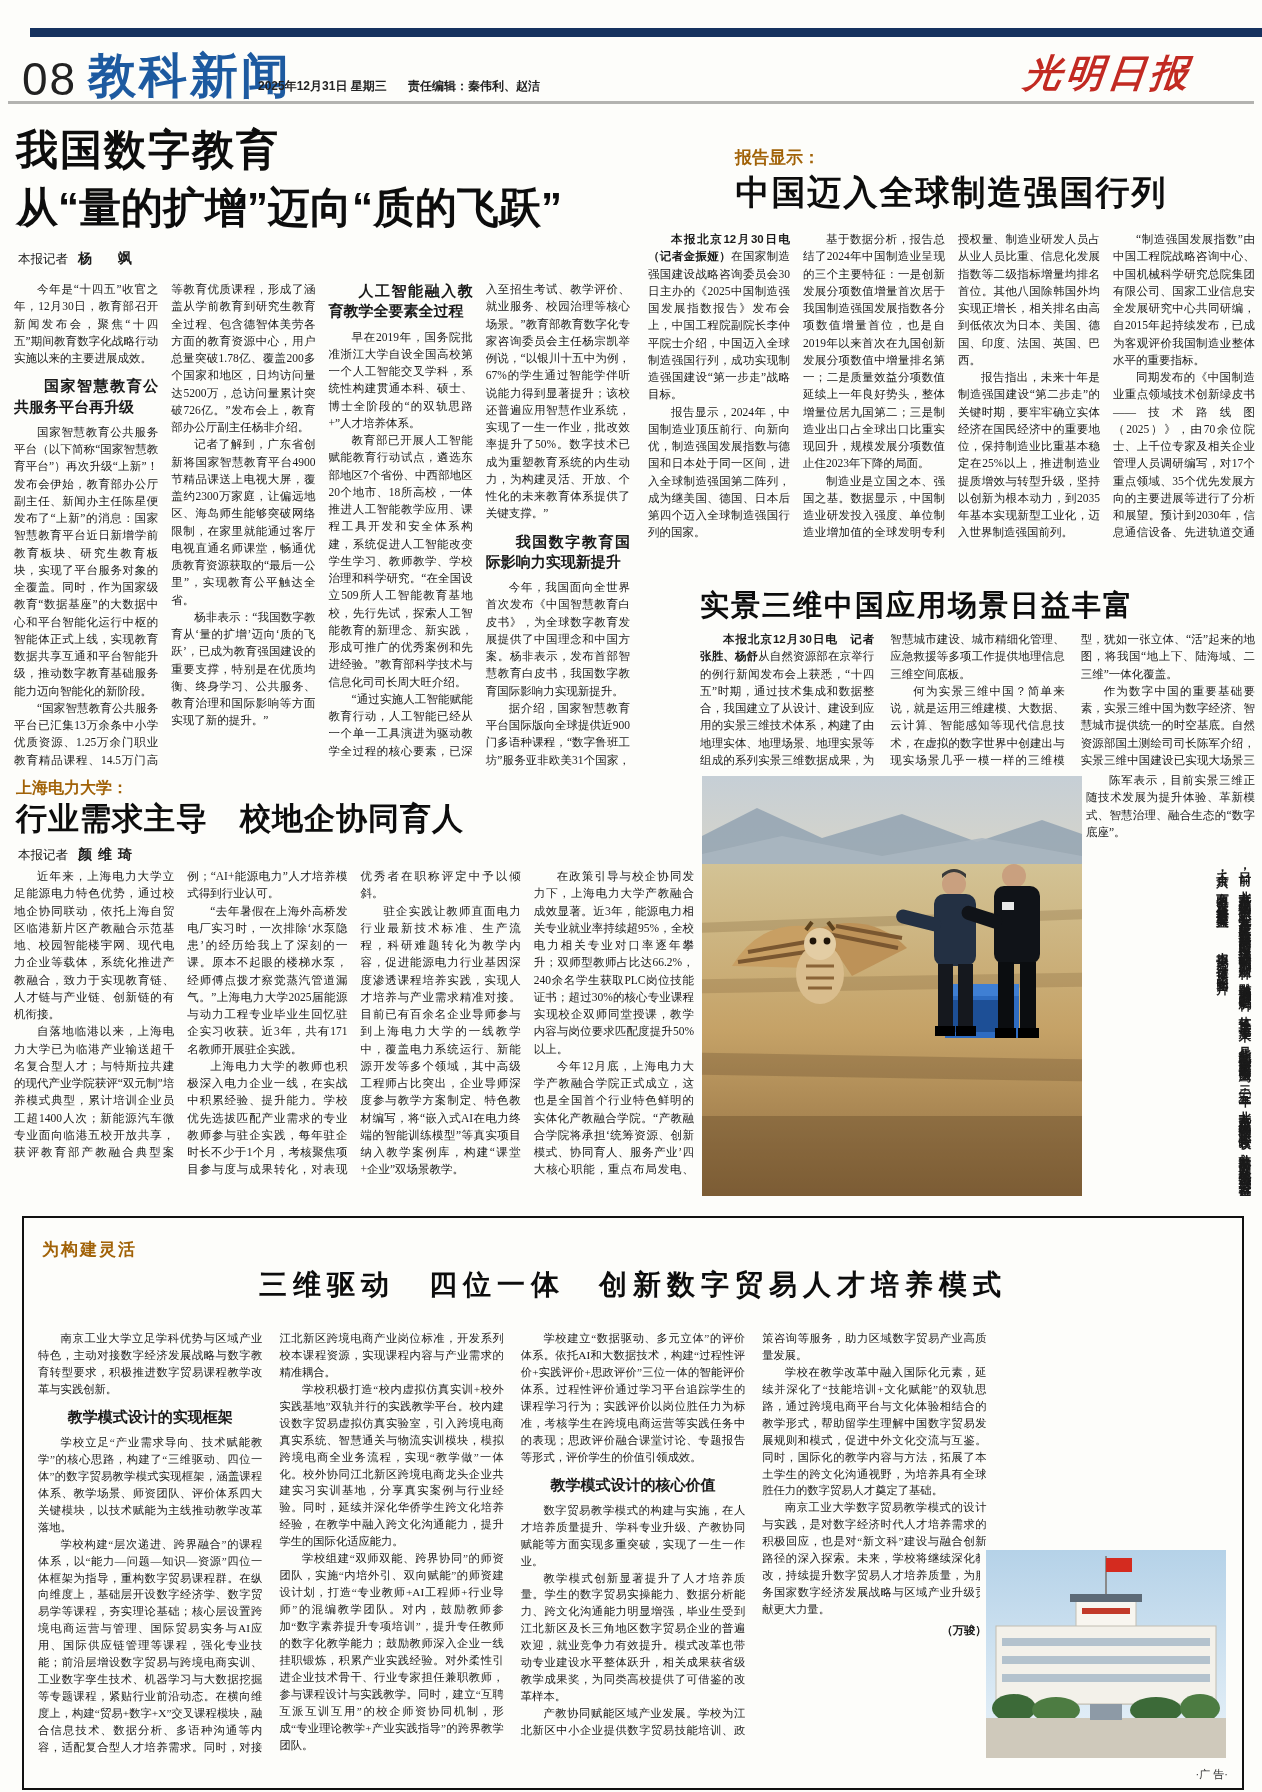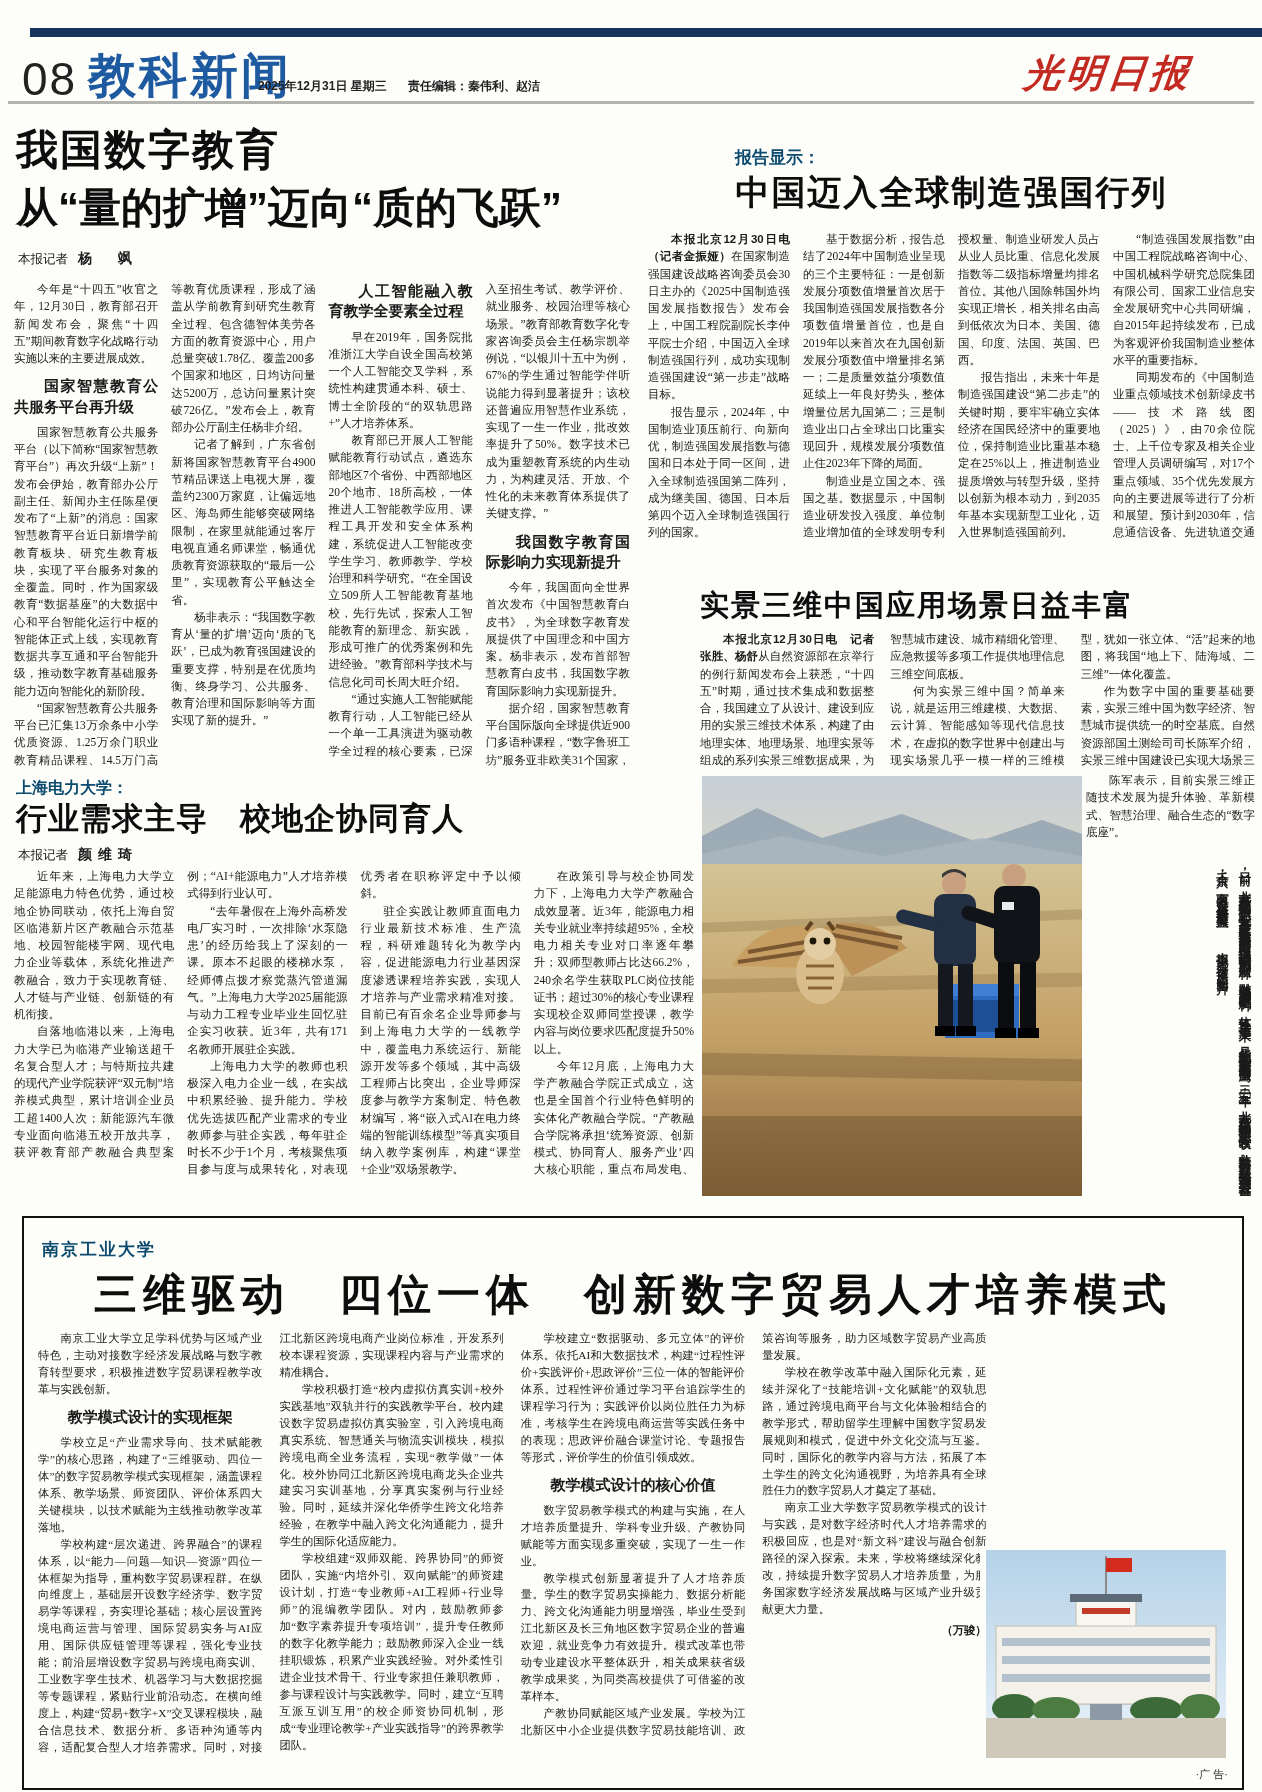--- a/index.html
+++ b/index.html
@@ -22,21 +22,21 @@
   
   .body-cols{column-gap:13px;column-fill:auto;overflow:hidden;
              font-size:11.5px;line-height:1.5;text-align:justify;}
   .para{margin:0;text-indent:2em;}
   .para b{font-family:"Liberation Sans","DejaVu Sans",sans-serif;}
   .subhead{font-family:"Liberation Sans","DejaVu Sans",sans-serif;font-size:15px;font-weight:bold;
            margin:9px 0 7px;text-indent:2em;line-height:1.35;break-inside:avoid;}
   .endline{margin:4px 0 0;text-align:right;font-weight:bold;text-indent:0;}
   .byline{font-size:12.5px;}
   .byline .nm{font-weight:bold;font-size:14px;letter-spacing:6px;margin-left:10px;text-align:center;}
-  .kicker{font-family:"Liberation Sans","DejaVu Sans",sans-serif;font-weight:bold;color:#0c4a6e;}
+  .kicker{font-family:"Liberation Sans","DejaVu Sans",sans-serif;font-weight:bold;color:#a16207;}
   .hl{font-family:"Liberation Sans","DejaVu Sans",sans-serif;font-weight:900;color:#0d0d0d;}
   
   .a1-h1{left:16px;top:122px;font-size:42px;letter-spacing:2px;}
   .a1-h2{left:16px;top:180px;font-size:42px;letter-spacing:0px;}
   .a1-by{left:18px;top:250px;}
   .a1-body{left:14px;top:281px;width:616px;height:489px;column-count:4;}
   
   .a2-kicker{left:735px;top:146px;font-size:17px;}
   .a2-hl{left:648px;top:170px;width:607px;text-align:center;font-size:34px;letter-spacing:2px;}
   .a2-body{left:648px;top:231px;width:607px;height:327px;column-count:4;}
@@ -54,21 +54,21 @@
   .photo{left:702px;top:776px;width:380px;height:420px;overflow:hidden;background:#b9a877;}
   .photo svg{display:block;}
   .caption{left:1090px;top:862px;width:166px;height:334px;
            writing-mode:vertical-rl;font-size:12.5px;font-weight:bold;line-height:1.8;
            letter-spacing:2px;text-align:left;overflow:hidden;}
   .caption .credit{margin-top:14px;font-family:"Liberation Sans","DejaVu Sans",sans-serif;
                    font-size:12px;}
   
   .box{left:22px;top:1216px;width:1218px;height:570px;border:2px solid #111;background:#fdfdfa;}
   .box-kicker{left:18px;top:20px;font-size:17px;letter-spacing:2px;}
-  .box-hl{left:0;top:48px;width:100%;text-align:center;font-size:43px;letter-spacing:6px;}
+  .box-hl{left:0;top:48px;width:100%;text-align:center;font-size:28px;letter-spacing:6px;}
   .box-body{left:14px;top:112px;width:1190px;height:440px;column-count:5;column-gap:17px;
             font-size:11.3px;}
   .box .subhead{text-align:center;text-indent:0;}
   .box-photo{right:10px;bottom:26px;width:246px;height:212px;background:#fdfdfa;
              padding:4px 0 0 6px;}
   .ad{right:14px;bottom:6px;font-size:11px;color:#333;font-family:"Liberation Sans","DejaVu Sans",sans-serif;}
 </style>
 </head>
 <body>
 
@@ -206,21 +206,21 @@
       </g>
     </svg>
   </div>
 
   <div class="abs caption">
     <span>日前，北京市野生动物救护中心在北京市延庆区将救助康复后的国家二级保护动物雕鸮放归山林。雕鸮属鸮形目鸱鸮科，体长可达七十厘米，是华北地区体型最大的猫头鹰。二〇二五年，北京市野生动物救护中心共接收、救助市民救助以及执法罚没鸟类二百余种、四千余只，有两千余只在康复后重返蓝天。</span>
     <span class="credit">本报记者 徐谭摄/光明图片</span>
   </div>
 
   <div class="abs box">
-    <div class="abs kicker box-kicker">南京工业大学</div>
+    <div class="abs kicker box-kicker">为构建灵活</div>
     <div class="abs hl box-hl">三维驱动　四位一体　创新数字贸易人才培养模式</div>
     <div class="abs body-cols box-body">
         <p class="para">南京工业大学立足学科优势与区域产业特色，主动对接数字经济发展战略与数字教育转型要求，积极推进数字贸易课程教学改革与实践创新。</p>
         <h3 class="subhead">教学模式设计的实现框架</h3>
         <p class="para">学校立足“产业需求导向、技术赋能教学”的核心思路，构建了“三维驱动、四位一体”的数字贸易教学模式实现框架，涵盖课程体系、教学场景、师资团队、评价体系四大关键模块，以技术赋能为主线推动教学改革落地。</p>
         <p class="para">学校构建“层次递进、跨界融合”的课程体系，以“能力—问题—知识—资源”四位一体框架为指导，重构数字贸易课程群。在纵向维度上，基础层开设数字经济学、数字贸易学等课程，夯实理论基础；核心层设置跨境电商运营与管理、国际贸易实务与AI应用、国际供应链管理等课程，强化专业技能；前沿层增设数字贸易与跨境电商实训、工业数字孪生技术、机器学习与大数据挖掘等专题课程，紧贴行业前沿动态。在横向维度上，构建“贸易+数字+X”交叉课程模块，融合信息技术、数据分析、多语种沟通等内容，适配复合型人才培养需求。同时，对接江北新区跨境电商产业岗位标准，开发系列校本课程资源，实现课程内容与产业需求的精准耦合。</p>
         <p class="para">学校积极打造“校内虚拟仿真实训+校外实践基地”双轨并行的实践教学平台。校内建设数字贸易虚拟仿真实验室，引入跨境电商真实系统、智慧通关与物流实训模块，模拟跨境电商全业务流程，实现“教学做”一体化。校外协同江北新区跨境电商龙头企业共建实习实训基地，分享真实案例与行业经验。同时，延续并深化华侨学生跨文化培养经验，在教学中融入跨文化沟通能力，提升学生的国际化适应能力。</p>
         <p class="para">学校组建“双师双能、跨界协同”的师资团队，实施“内培外引、双向赋能”的师资建设计划，打造“专业教师+AI工程师+行业导师”的混编教学团队。对内，鼓励教师参加“数字素养提升专项培训”，提升专任教师的数字化教学能力；鼓励教师深入企业一线挂职锻炼，积累产业实践经验。对外柔性引进企业技术骨干、行业专家担任兼职教师，参与课程设计与实践教学。同时，建立“互聘互派互训互用”的校企师资协同机制，形成“专业理论教学+产业实践指导”的跨界教学团队。</p>
         <p class="para">学校建立“数据驱动、多元立体”的评价体系。依托AI和大数据技术，构建“过程性评价+实践评价+思政评价”三位一体的智能评价体系。过程性评价通过学习平台追踪学生的课程学习行为；实践评价以岗位胜任力为标准，考核学生在跨境电商运营等实践任务中的表现；思政评价融合课堂讨论、专题报告等形式，评价学生的价值引领成效。</p>
         <h3 class="subhead">教学模式设计的核心价值</h3>

